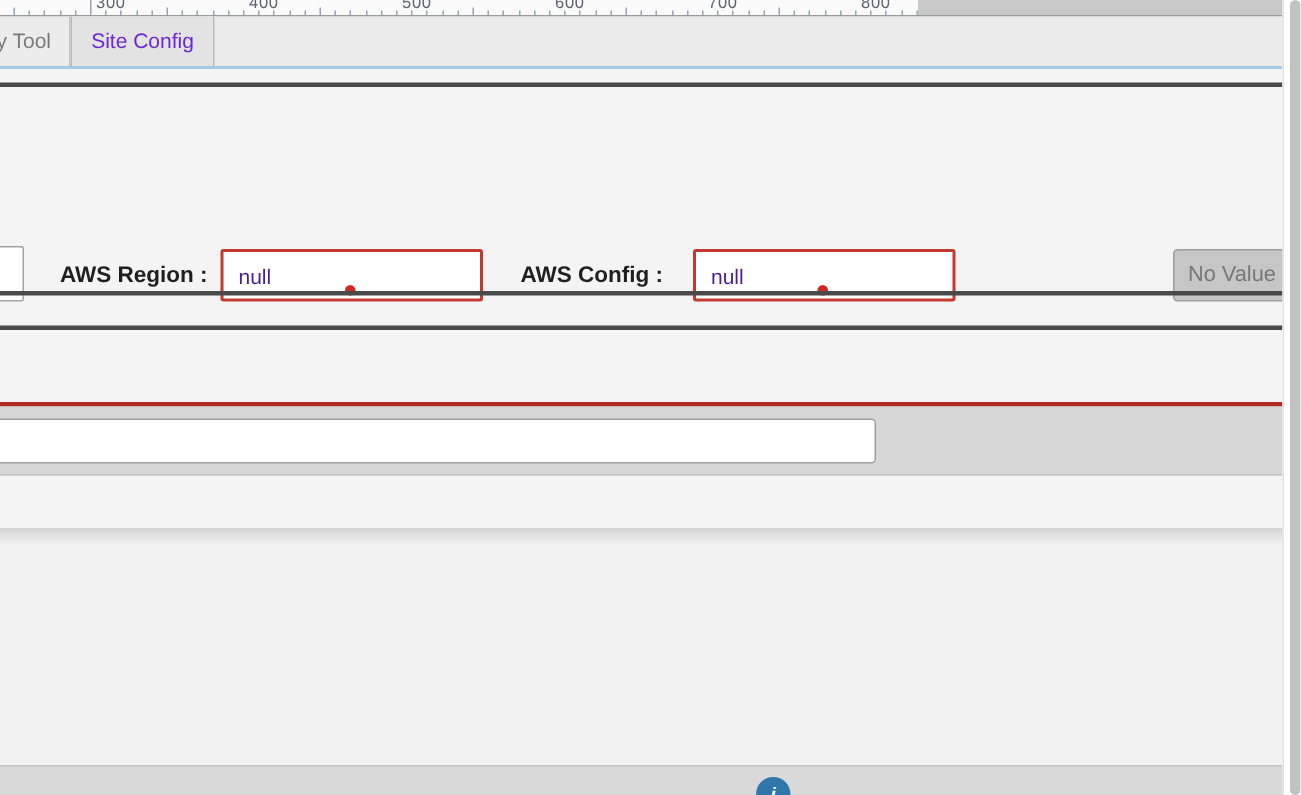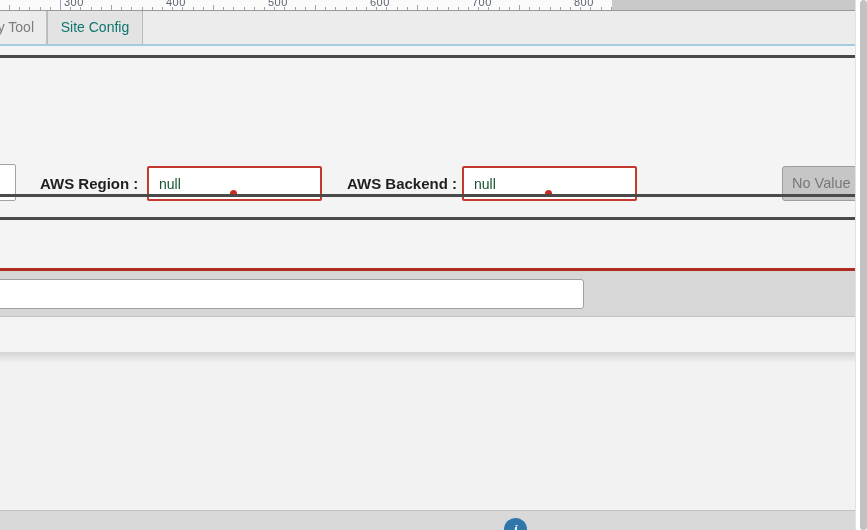--- a/index.html
+++ b/index.html
@@ -34,41 +34,41 @@
   .tab {
     position:absolute; top:0; height:33px;
     font-size:14px; line-height:33px; text-align:center;
     cursor:pointer; white-space:nowrap;
   }
   #tab-survey-tool {
     left:-62px; width:109px; color:#7c7c7c;
     border-right:1px solid #c2c2c2; text-align:right; padding-right:12px;
   }
   #tab-site-config {
-    left:47px; width:96px; color:#0f766e; background:#e3e3e3;
+    left:47px; width:96px; color:#6d28d9; background:#e3e3e3;
     border-left:1px solid #b9b9b9; border-right:1px solid #b9b9b9;
   }
   #tab-highlight { left:0; top:44px; width:855px; height:2px; background:#a6cbe0; }
 
   
   #content { left:0; top:46px; width:855px; height:464px; background:#f4f4f4; }
 
   .rule-dark { left:0; width:855px; height:3px; background:#4a4a4a; }
   #rule-red  { left:0; top:268px; width:855px; height:3px; background:#b02c21; }
 
   
   .field-label {
     position:absolute; top:120px; height:35px; line-height:35px;
     font-size:15px; font-weight:bold; color:#1f1f1f; white-space:nowrap;
   }
   .error-input {
     position:absolute; top:120px; height:35px;
     border:2px solid #c3392f; border-radius:2px; background:#fff;
     font-family:"Liberation Sans", sans-serif;
-    font-size:14px; color:#14532d; padding:0 10px; outline:none;
+    font-size:14px; color:#4c1d95; padding:0 10px; outline:none;
   }
   .error-dot {
     position:absolute; top:144px; width:7px; height:7px;
     border-radius:50%; background:#cc2a1f;
   }
   #clipped-input-stub {
     left:-12px; top:118px; width:28px; height:37px;
     background:#fff; border:1px solid #a3a3a3; border-radius:2px;
   }
   #backend-type-select {
@@ -205,21 +205,21 @@
 <div id="content" class="abs">
 
   <div class="abs rule-dark" style="top:9px"></div>
 
   <div id="clipped-input-stub" class="abs"></div>
 
   <div class="field-label" style="left:40px">AWS Region :</div>
   <input class="error-input" style="left: 147px; width: 175px;" type="text" value="null">
   <div class="error-dot" style="left:230px"></div>
 
-  <div class="field-label" style="left:347px">AWS Backend :</div>
+  <div class="field-label" style="left:347px">AWS Config :</div>
   <input class="error-input" style="left: 462px; width: 175px;" type="text" value="null">
   <div class="error-dot" style="left:545px"></div>
 
   <div id="backend-type-select" class="abs">No Value</div>
 
   <div class="abs rule-dark" style="top:148px"></div>
   <div class="abs rule-dark" style="top:171px"></div>
 </div>
 
 <div id="rule-red" class="abs"></div>

